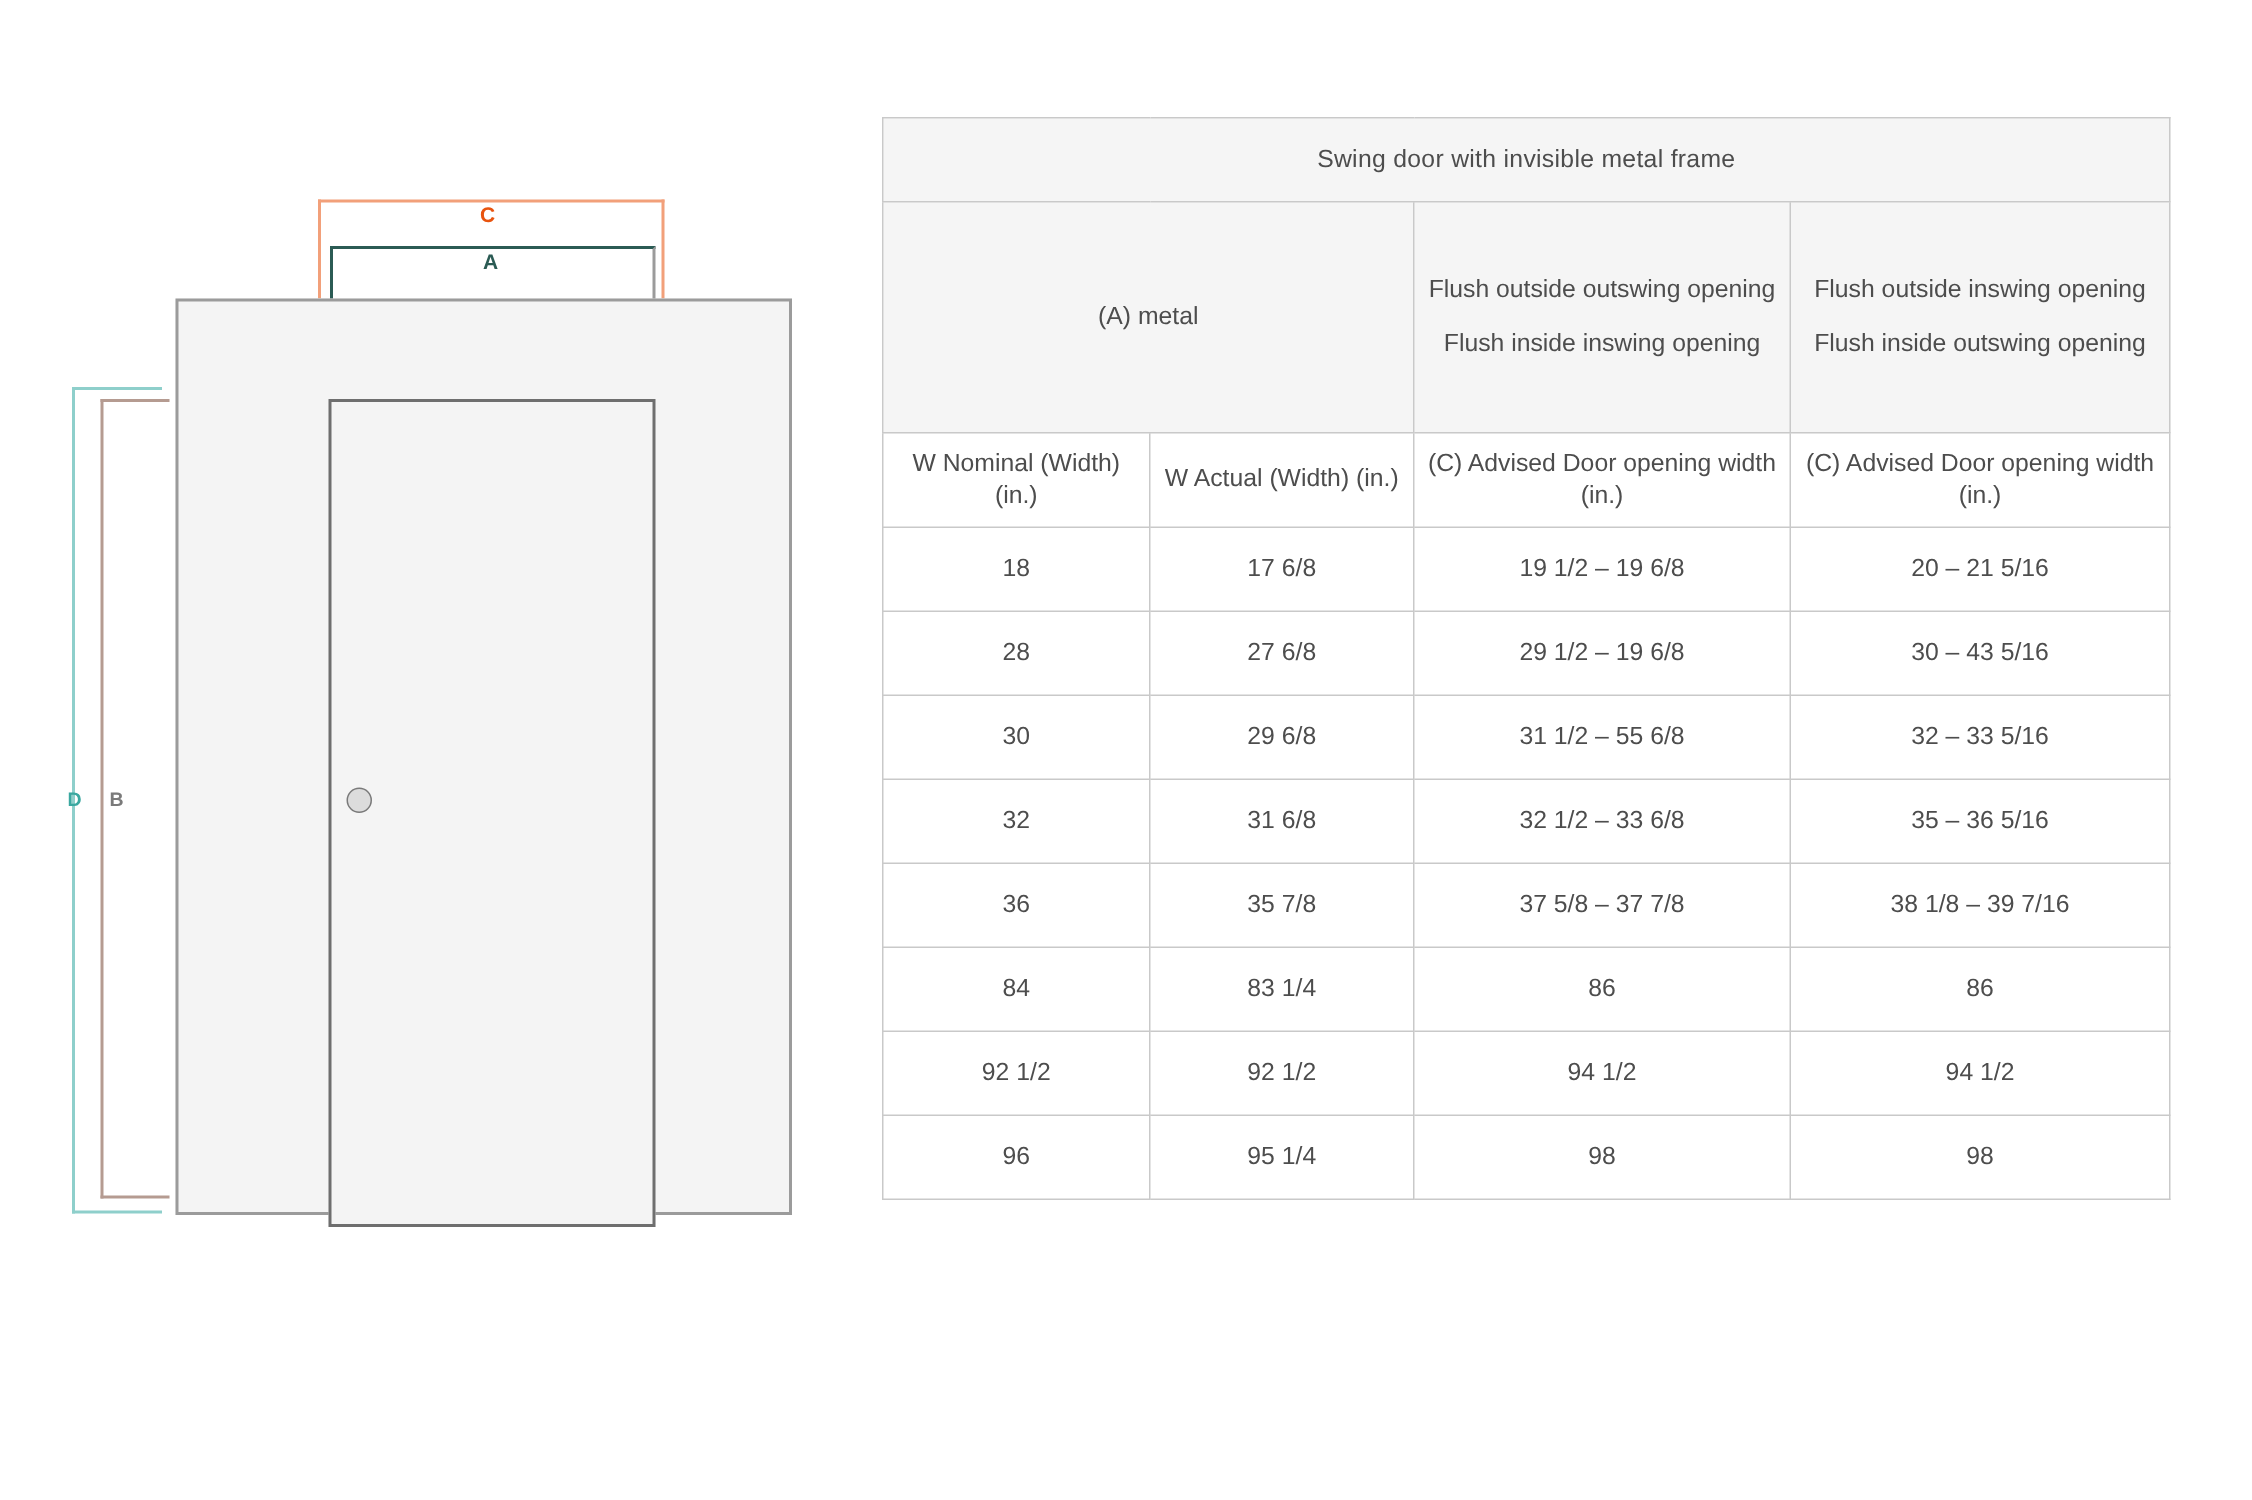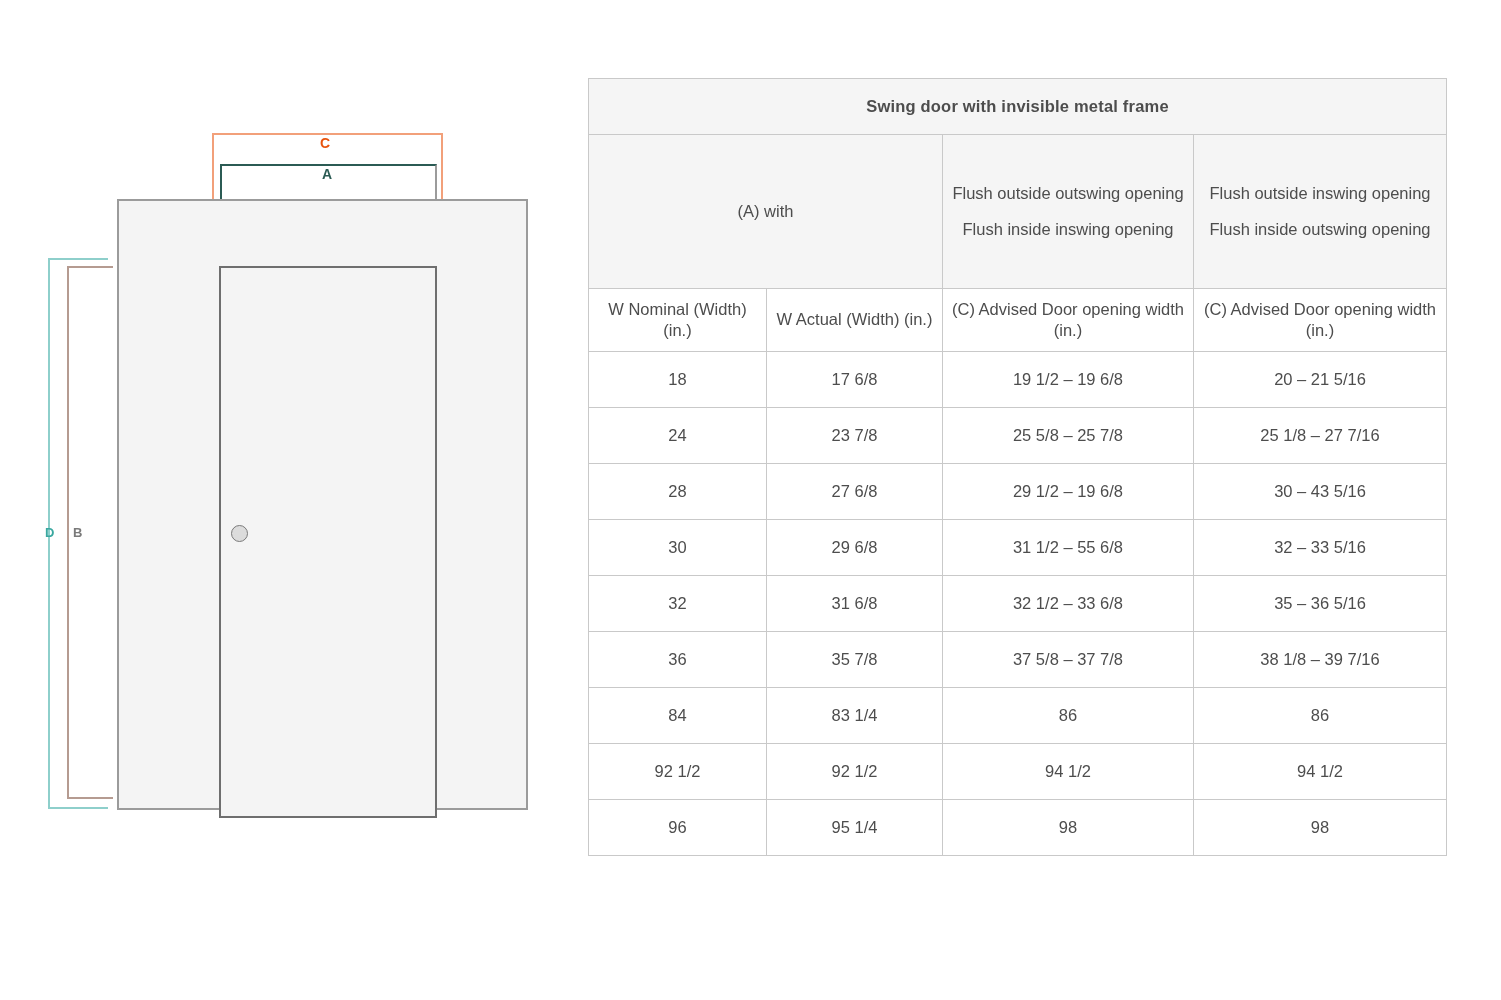--- a/index.html
+++ b/index.html
@@ -103,21 +103,21 @@
     line-height:1.28;
   }
   .col-a{width:178px;}
   .col-b{width:176px;}
   .col-c{width:251px;}
   .col-d{width:253px;}
 
   .title-cell{
     background:#f5f5f5 !important;
     font-size:19px;
-    font-weight:bold;
+    font-weight:normal;
     color:#545454;
     height:47px;
     letter-spacing:.2px;
   }
   .grp-cell{
     background:#f5f5f5 !important;
     font-size:18px;
     color:#5a5a5a;
     height:145px;
     padding:8px 12px;
@@ -169,21 +169,21 @@
           <col class="col-b">
           <col class="col-c">
           <col class="col-d">
       </colgroup>
       <tbody>
         <tr>
           <td class="title-cell" colspan="4">Swing door with invisible metal frame</td>
         </tr>
 
         <tr>
-          <td class="grp-cell slab-cell" colspan="2">(A) with</td>
+          <td class="grp-cell slab-cell" colspan="2">(A) metal</td>
           <td class="grp-cell">
             <span>Flush outside outswing opening</span>
             <span class="gap"></span>
             <span>Flush inside inswing opening</span>
           </td>
           <td class="grp-cell">
             <span>Flush outside inswing opening</span>
             <span class="gap"></span>
             <span>Flush inside outswing opening</span>
           </td>
@@ -196,26 +196,20 @@
           <td class="hdr-cell hdr-orange">(C) Advised Door opening width (in.)</td>
         </tr>
 
         <tr>
           <td class="data-cell">18</td>
           <td class="data-cell">17 6/8</td>
           <td class="data-cell">19 1/2 – 19 6/8</td>
           <td class="data-cell">20 – 21 5/16</td>
         </tr>
         <tr>
-          <td class="data-cell">24</td>
-          <td class="data-cell">23 7/8</td>
-          <td class="data-cell">25 5/8 – 25 7/8</td>
-          <td class="data-cell">25 1/8 – 27 7/16</td>
-        </tr>
-        <tr>
           <td class="data-cell">28</td>
           <td class="data-cell">27 6/8</td>
           <td class="data-cell">29 1/2 – 19 6/8</td>
           <td class="data-cell">30 – 43 5/16</td>
         </tr>
         <tr>
           <td class="data-cell">30</td>
           <td class="data-cell">29 6/8</td>
           <td class="data-cell">31 1/2 – 55 6/8</td>
           <td class="data-cell">32 – 33 5/16</td>

